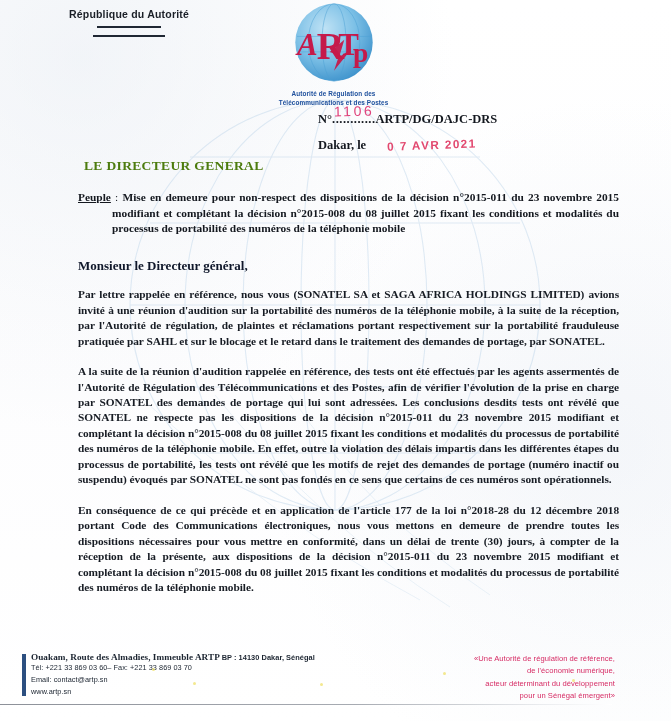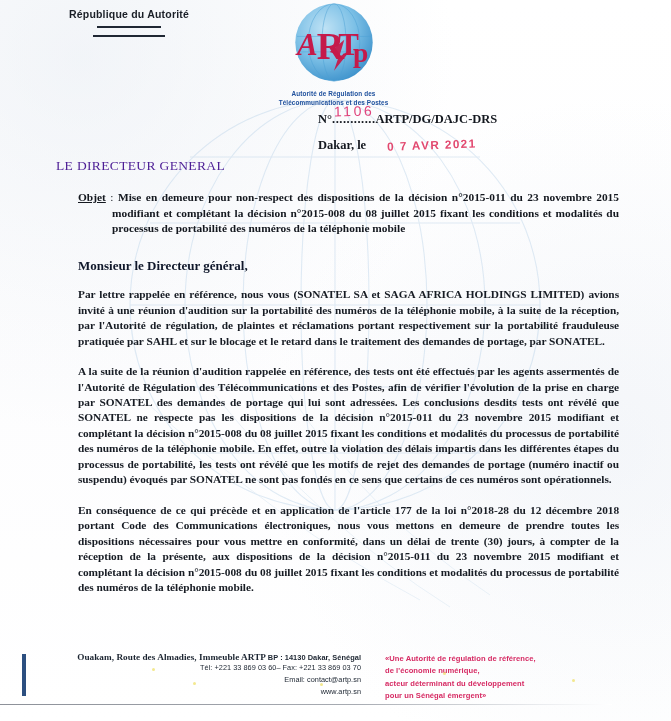--- a/index.html
+++ b/index.html
@@ -144,25 +144,25 @@
   }
 
   
   .body-wrap {
     position: absolute;
     left: 0;
     top: 158px;
     width: 671px;
   }
   .director-title {
-    margin: 0 0 0 56px;
+    margin: 0 0 0 84px;
     font-size: 13.5px;
-    font-weight: normal;
+    font-weight: bold;
     letter-spacing: .35px;
-    color: #4c1d95;
+    color: #4d7c0f;
   }
 
   .field-block {
     margin: 16px 52px 0 78px;
     font-size: 11.4px;
     line-height: 1.38;
     text-align: justify;
     color: #14181f;
   }
   .field-label {
@@ -211,21 +211,20 @@
     height: 42px;
     background: #2c4f80;
   }
   .footer-left {
     position: absolute;
     left: 31px;
     top: 1px;
     width: 330px;
     font-family: "Liberation Sans", sans-serif;
     color: #1b2430;
-    text-align: right;
   }
   .f-addr {
     font-family: "Liberation Serif", serif;
     font-size: 9.2px;
     font-weight: bold;
     letter-spacing: .05px;
   }
   .f-addr .small {
     font-family: "Liberation Sans", sans-serif;
     font-size: 7.4px;
@@ -235,24 +234,24 @@
     font-size: 7.3px;
     font-weight: normal;
     line-height: 1.62;
     letter-spacing: .05px;
   }
   .footer-right {
     position: absolute;
     right: 56px;
     top: 2px;
     width: 230px;
-    text-align: left;
+    text-align: right;
     font-family: "Liberation Sans", sans-serif;
     font-size: 7.6px;
-    font-weight: bold;
+    font-weight: normal;
     line-height: 1.62;
     color: #d62a63;
     letter-spacing: .05px;
   }
   .bottom-rule {
     position: absolute;
     left: 0;
     top: 704px;
     width: 612px;
     height: 1px;
@@ -345,21 +344,21 @@
         </div>
       </div>
 
     </div>
 
     <div class="body-wrap">
 
       <div class="director-title">LE DIRECTEUR GENERAL</div>
 
       <div class="field-block indent-hang">
-        <span class="field-label">Objet</span><span> : </span><span class="field-text">Mise en demeure pour non-respect des dispositions de la décision n°2015-011 du 23 novembre 2015 modifiant et complétant la décision n°2015-008 du 08 juillet 2015 fixant les conditions et modalités du processus de portabilité des numéros de la téléphonie mobile</span>
+        <span class="field-label">Peuple</span><span> : </span><span class="field-text">Mise en demeure pour non-respect des dispositions de la décision n°2015-011 du 23 novembre 2015 modifiant et complétant la décision n°2015-008 du 08 juillet 2015 fixant les conditions et modalités du processus de portabilité des numéros de la téléphonie mobile</span>
       </div>
 
 
       <div class="salutation">Monsieur le Directeur général,</div>
 
       <p class="para p1">Par lettre rappelée en référence, nous vous (SONATEL SA et SAGA AFRICA HOLDINGS LIMITED) avions invité à une réunion d'audition sur la portabilité des numéros de la téléphonie mobile, à la suite de la réception, par l'Autorité de régulation, de plaintes et réclamations portant respectivement sur la portabilité frauduleuse pratiquée par SAHL et sur le blocage et le retard dans le traitement des demandes de portage, par SONATEL.</p>
       <p class="para p2">A la suite de la réunion d'audition rappelée en référence, des tests ont été effectués par les agents assermentés de l'Autorité de Régulation des Télécommunications et des Postes, afin de vérifier l'évolution de la prise en charge par SONATEL des demandes de portage qui lui sont adressées. Les conclusions desdits tests ont révélé que SONATEL ne respecte pas les dispositions de la décision n°2015-011 du 23 novembre 2015 modifiant et complétant la décision n°2015-008 du 08 juillet 2015 fixant les conditions et modalités du processus de portabilité des numéros de la téléphonie mobile. En effet, outre la violation des délais impartis dans les différentes étapes du processus de portabilité, les tests ont révélé que les motifs de rejet des demandes de portage (numéro inactif ou suspendu) évoqués par SONATEL ne sont pas fondés en ce sens que certains de ces numéros sont opérationnels.</p>
       <p class="para p3">En conséquence de ce qui précède et en application de l'article 177 de la loi n°2018-28 du 12 décembre 2018 portant Code des Communications électroniques, nous vous mettons en demeure de prendre toutes les dispositions nécessaires pour vous mettre en conformité, dans un délai de trente (30) jours, à compter de la réception de la présente, aux dispositions de la décision n°2015-011 du 23 novembre 2015 modifiant et complétant la décision n°2015-008 du 08 juillet 2015 fixant les conditions et modalités du processus de portabilité des numéros de la téléphonie mobile.</p>
 
     </div>

